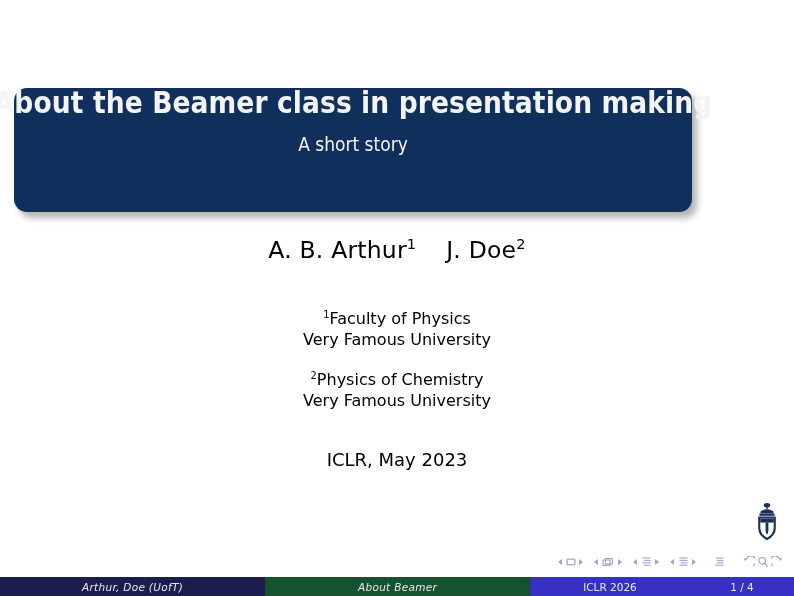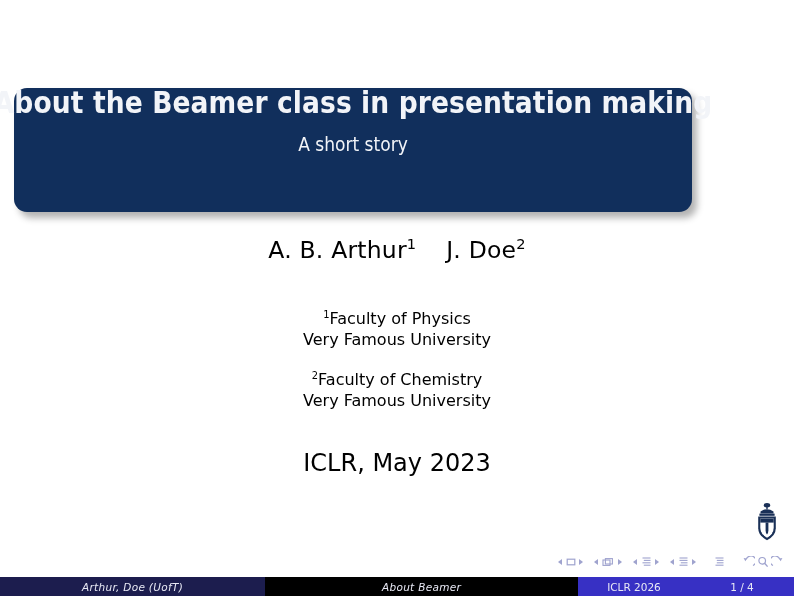--- a/index.html
+++ b/index.html
@@ -83,21 +83,21 @@
   .affiliation {
     font-size: 16px;
     line-height: 1.33;
     margin: 0;
   }
   #affiliation-1 { margin-top: 44px; }
   #affiliation-2 { margin-top: 18px; }
   .affil-line { display: block; }
 
   #event-date {
-    font-size: 24px;
+    font-size: 18px;
     margin: 17px;
     margin-top: 38px;
     line-height: 1.2;
   }
 
   
   #uoft-logo {
     position: absolute;
     right: 14px;
     top: 502px;
@@ -164,21 +164,21 @@
     display: flex;
     align-items: center;
     justify-content: center;
     height: 100%;
     box-sizing: border-box;
     white-space: nowrap;
     letter-spacing: 0.3px;
     font-style: italic;
   }
   #footer-author  { width: 265px; background: #1c1d4e; }
-  #footer-title   { width: 313px; background: #000000; }
+  #footer-title   { width: 265px; background: #14532d; }
   #footer-meta    { flex: 1;      background: #3730c4; display: flex; align-items: center; }
   #footer-event   { flex: 1; text-align: center; display: flex; align-items: center; justify-content: center; height: 100%; }
   #footer-page    { width: 104px; display: flex; align-items: center; justify-content: center; height: 100%; }
 </style>
 </head>
 <body>
 
 <div id="title-block">
   <div id="presentation-title">About the Beamer class in presentation making</div>
   <div id="presentation-subtitle">A short story</div>
@@ -189,21 +189,21 @@
   <div id="authors-row">
     <span class="author"><span>A. B. Arthur</span><sup class="fnmark">1</sup></span><span class="author"><span>J. Doe</span><sup class="fnmark">2</sup></span>
   </div>
 
   <div class="affiliation" id="affiliation-1">
     <span class="affil-line"><sup class="fnmark">1</sup><span>Faculty of Physics</span></span>
     <span class="affil-line">Very Famous University</span>
   </div>
 
   <div class="affiliation" id="affiliation-2">
-    <span class="affil-line"><sup class="fnmark">2</sup><span>Faculty of Chemistry</span></span>
+    <span class="affil-line"><sup class="fnmark">2</sup><span>Physics of Chemistry</span></span>
     <span class="affil-line">Very Famous University</span>
   </div>
 
   <div id="event-date">ICLR, May 2023</div>
 </div>
 
 <div id="uoft-logo">
   <span id="uoft-crest">
     <svg width="26" height="40" viewBox="0 0 26 40">
       <g fill="#1a3057">

